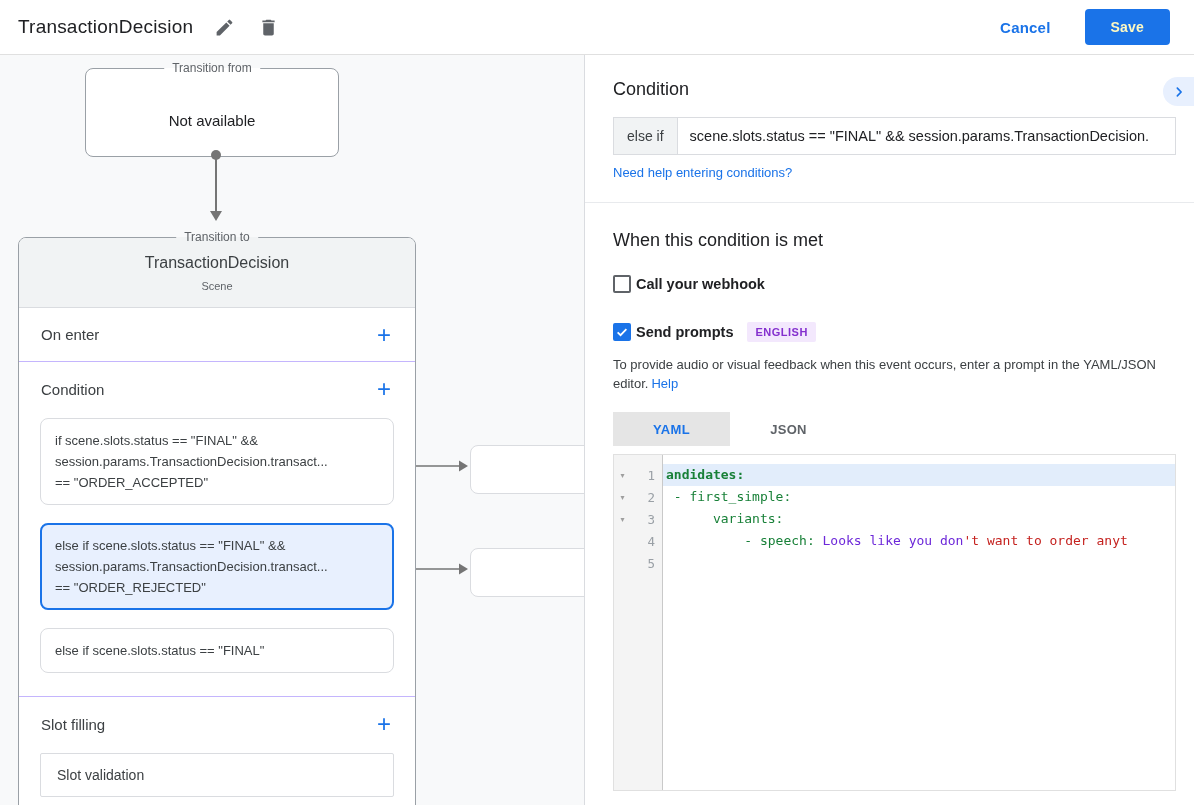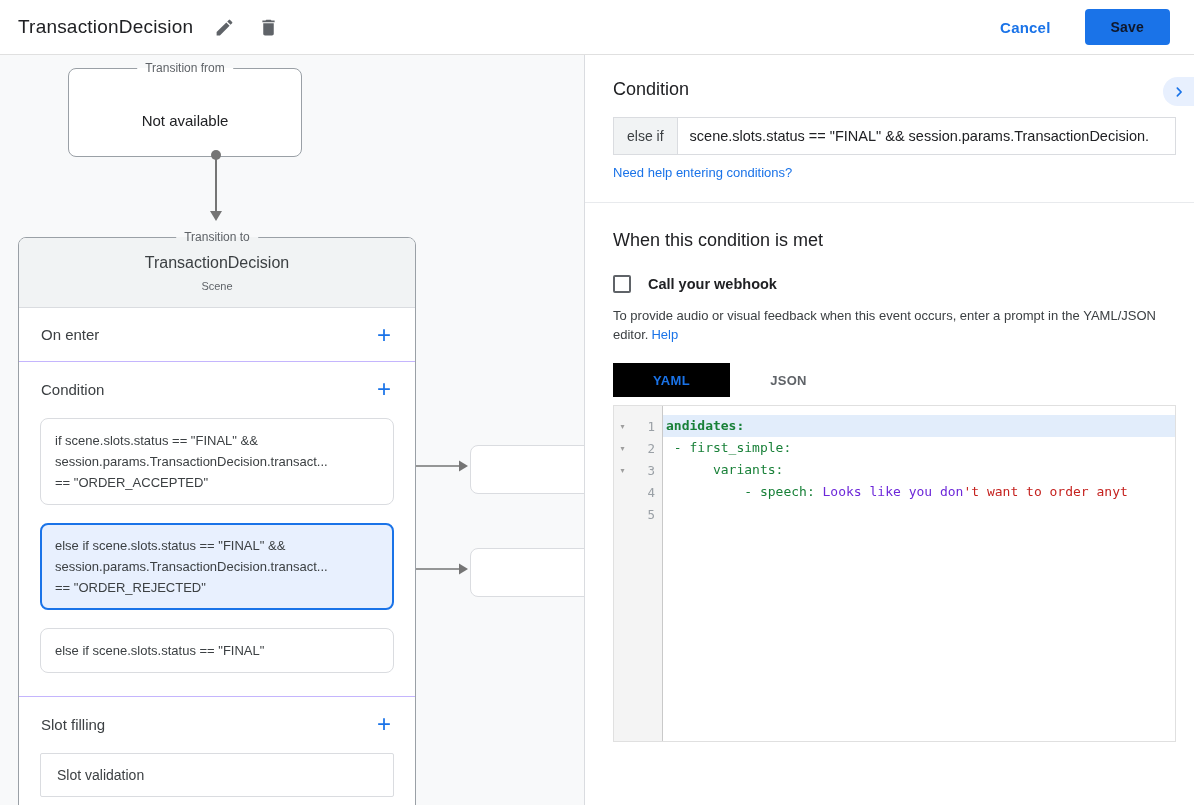--- a/index.html
+++ b/index.html
@@ -9,38 +9,38 @@
   
   .topbar { height:55px; display:flex; align-items:center; padding:0 24px 0 18px;
     border-bottom:1px solid #e0e0e0; background:#fff; }
   .topbar h1 { font-size:19px; font-weight:400; color:#202124; letter-spacing:.2px; }
   .topbar .icon-btn { background:none; border:none; cursor:pointer; margin-left:18px;
     width:26px; height:26px; display:flex; align-items:center; justify-content:center; }
   .topbar .icon-btn svg { fill:#5f6368; width:21px; height:21px; }
   .topbar .spacer { flex:1; }
   .btn-text { background:none; border:none; color:#1a73e8; font-size:15px; font-weight:bold;
     font-family:inherit; cursor:pointer; margin-right:34px; letter-spacing:.2px; }
-  .btn-primary { background:#1a73e8; color:#0f172a; border:none; border-radius:4px;
+  .btn-primary { background:#1a73e8; color:#fef9c3; border:none; border-radius:4px;
     font-size:14px; font-weight:bold; font-family:inherit; padding:0 26px; height:36px;
     cursor:pointer; letter-spacing:.2px; }
 
   
   .main { display:flex; height:750px; }
   .canvas { width:585px; background:#f8f9fa; border-right:1px solid #dadce0;
     position:relative; overflow:hidden; flex:none; }
   .panel { flex:1; background:#fff; position:relative; padding:0 18px 0 28px; overflow:hidden; }
 
   
   .flowbox { position:absolute; border:1px solid #9aa0a6; border-radius:8px; background:#fff; }
   .flow-legend { position:absolute; top:-8px; left:50%; transform:translateX(-50%);
     font-size:12px; color:#5f6368; padding:0 8px; white-space:nowrap; }
   .legend-from { background:linear-gradient(180deg,#f8f9fa 50%,#ffffff 50%); }
   .legend-to { background:linear-gradient(180deg,#f8f9fa 50%,#f1f3f4 50%); }
 
-  .from-box { left:68px; top:13px; width:234px; height:89px; }
+  .from-box { left:85px; top:13px; width:254px; height:89px; }
   .from-box .content { text-align:center; margin-top:43px; font-size:15px; color:#202124; }
 
   .to-box { left:18px; top:182px; width:398px; height:650px; }
   .scene-head { background:#f1f3f4; border-bottom:1px solid #dadce0; border-radius:7px 7px 0 0;
     text-align:center; padding:16px 0 15px; }
   .scene-head .scene-name { font-size:16px; color:#3c4043; }
   .scene-head .scene-type { font-size:11px; color:#5f6368; margin-top:8px; }
 
   .sect-row { display:flex; align-items:center; justify-content:space-between;
     padding:0 22px; height:54px; }
@@ -81,30 +81,30 @@
   .help-row { margin-top:8px; }
   .panel-divider { border-bottom:1px solid #e8eaed; margin:21px -18px 0 -28px; }
 
   .met-title { font-size:18px; font-weight:400; color:#202124; margin-top:27px; }
   .check-row { display:flex; align-items:center; margin-top:24px; }
   .checkbox { width:18px; height:18px; border:2px solid #5f6368; border-radius:2px;
     flex:none; cursor:pointer; }
   .checkbox.checked { background:#1a73e8; border-color:#1a73e8;
     display:flex; align-items:center; justify-content:center; }
   .checkbox.checked svg { fill:none; stroke:#fff; stroke-width:3; width:14px; height:14px; }
-  .check-label { font-size:14.5px; font-weight:bold; color:#202124; margin-left:17px; }
+  .check-label { font-size:14.5px; font-weight:bold; color:#202124; margin-left:5px; }
   .lang-badge { background:#f3e8fd; color:#8430ce; font-size:11px; font-weight:bold;
     letter-spacing:.5px; padding:4px 8px; border-radius:2px; margin-left:14px; }
   .desc { font-size:13px; color:#3c4043; line-height:19px; margin-top:13px; max-width:580px; }
   .desc .link { margin-left:3px; }
 
   .tabs { display:flex; margin-top:19px; }
   .tab { width:117px; height:34px; display:flex; align-items:center; justify-content:center;
     font-size:13px; font-weight:bold; letter-spacing:.3px; color:#5f6368; cursor:pointer; }
-  .tab.active { background:#000000; color:#1a73e8; }
+  .tab.active { background:#e5e5e5; color:#1a73e8; }
 
   
   .editor { margin-top:8px; border:1px solid #e0e0e0; height:337px; display:flex;
     background:#fff; }
   .gutter { width:49px; background:#f4f4f4; border-right:1px solid #c9c9c9; flex:none;
     padding-top:9px; }
   .gutter-line { height:22px; display:flex; align-items:center; }
   .fold { width:17px; font-size:8px; color:#9e9e9e; text-align:center; cursor:pointer; }
   .lnum { flex:1; text-align:right; padding-right:7px; color:#9aa0a6;
     font-family:"DejaVu Sans Mono", monospace; font-size:12.5px; }
@@ -233,20 +233,29 @@
 
     <div class="panel-divider"></div>
 
     <h2 class="met-title">When this condition is met</h2>
 
     <div class="check-row">
       <div class="checkbox"></div>
       <span class="check-label">Call your webhook</span>
     </div>
 
+    <div class="check-row" style="margin-top:29px;">
+      <div class="checkbox checked">
+        <svg viewBox="0 0 24 24">
+            <polyline points="4.5,12.5 9.5,17.5 19.5,7"></polyline>
+          </svg>
+      </div>
+      <span class="check-label">Send prompts</span>
+      <span class="lang-badge">ENGLISH</span>
+    </div>
 
     <div class="desc"><span>To provide audio or visual feedback when this event occurs, enter a prompt in the YAML/JSON editor.</span><a class="link">Help</a></div>
 
     <div class="tabs">
       <div class="tab active">YAML</div>
       <div class="tab">JSON</div>
     </div>
 
     <div class="editor">
       <div class="gutter">

